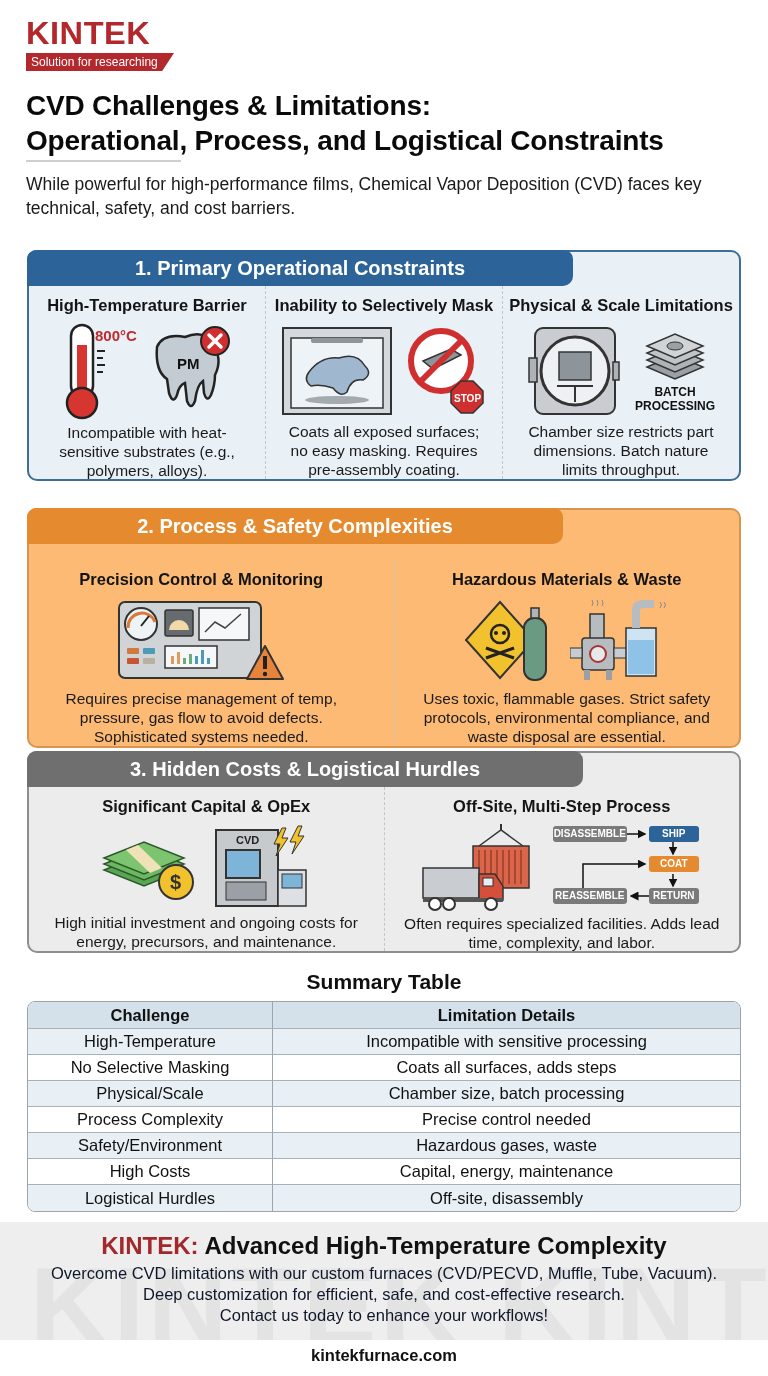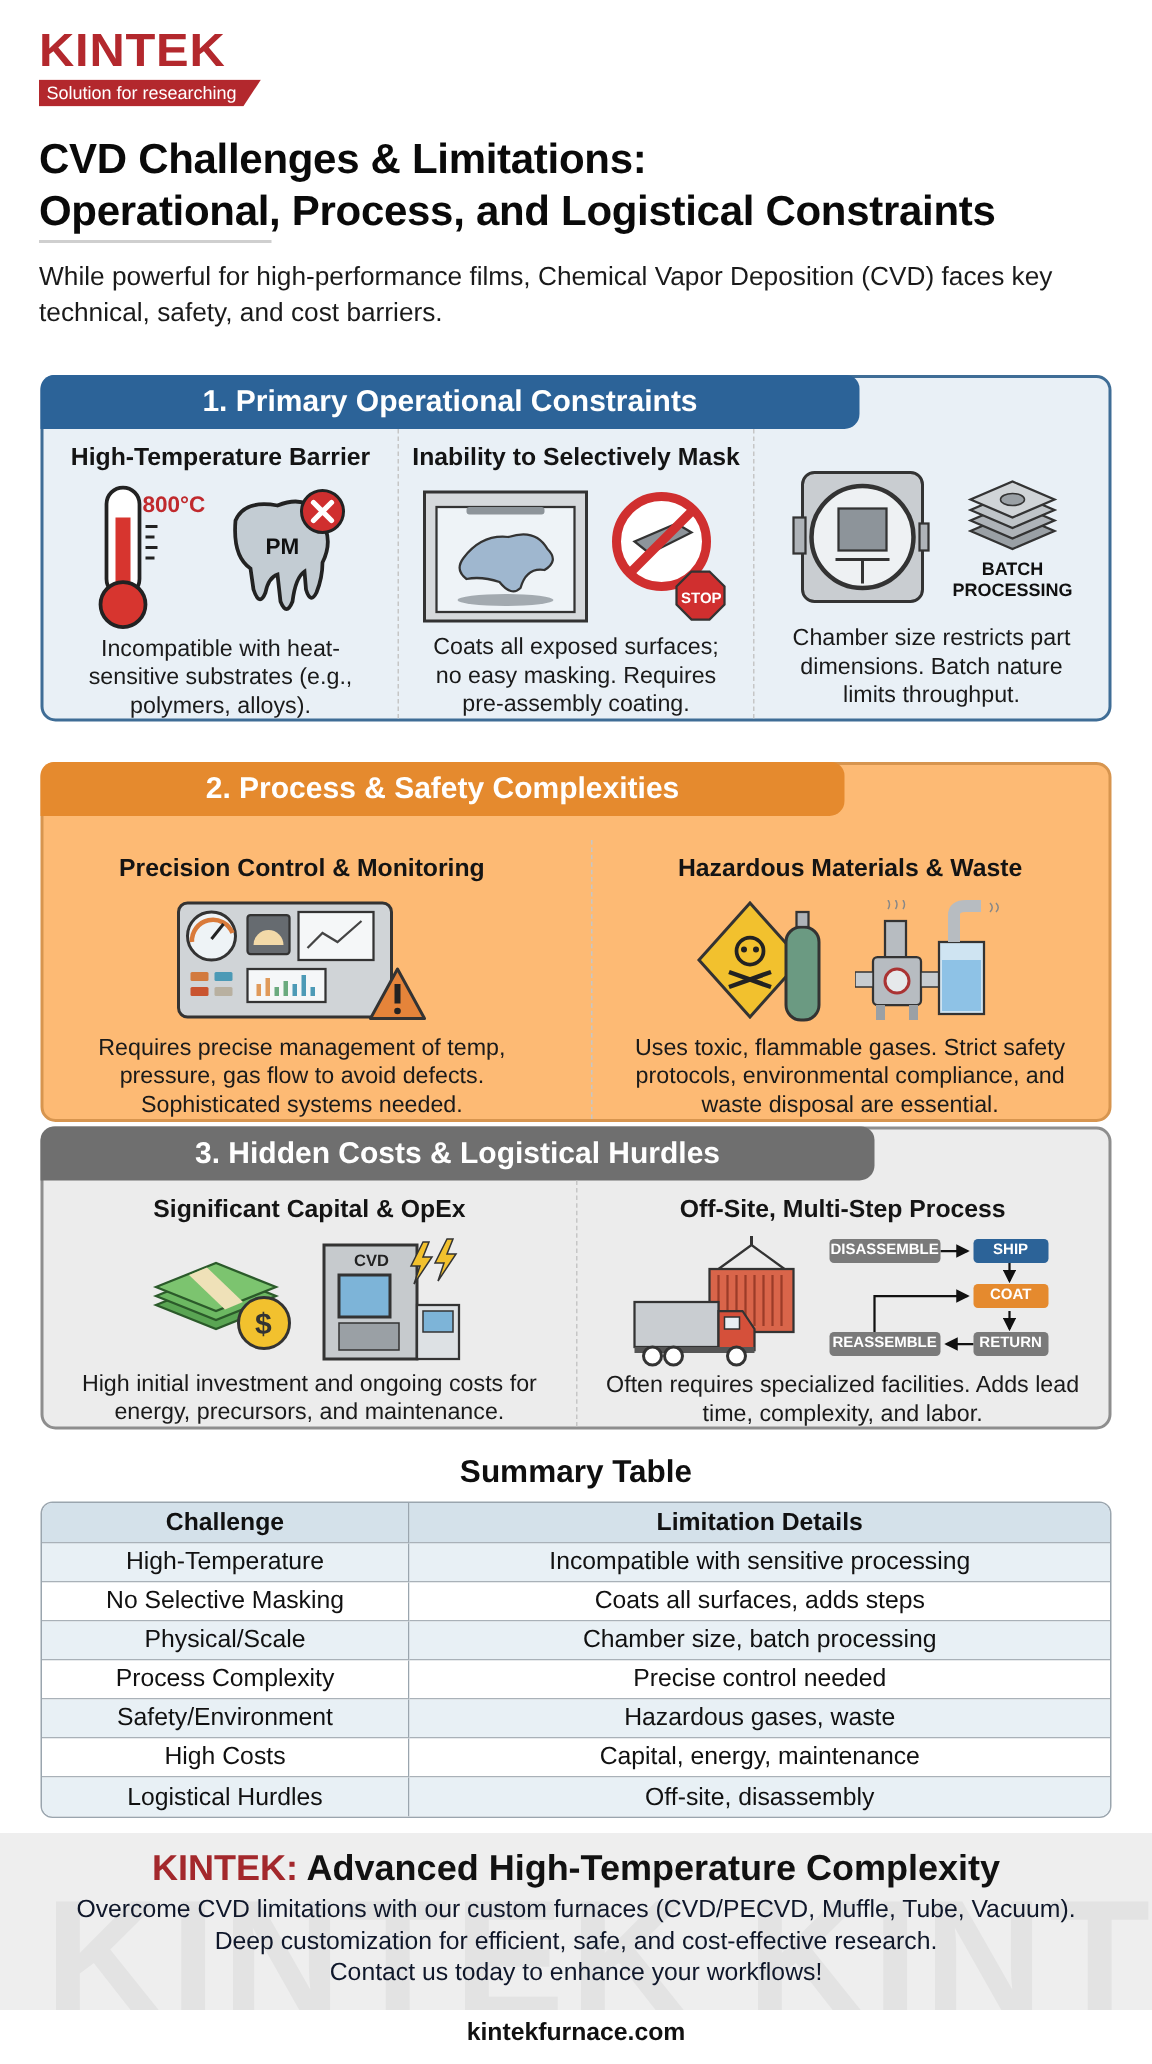--- a/index.html
+++ b/index.html
@@ -110,20 +110,21 @@
           <g>
             <polygon points="56,56 68,56 78,66 78,78 68,88 56,88 46,78 46,66" fill="#d02f2f" stroke="#333" stroke-width="1.5"></polygon>
             <text x="49" y="77" font-size="10" font-weight="bold" fill="#fff" font-family="Liberation Sans, sans-serif">STOP</text>
           </g>
         </svg>
       </div>
       <div class="col-desc" style="width:210px;">Coats all exposed surfaces; no easy masking. Requires pre-assembly coating.</div>
     </div>
 
     <div class="col">
+      <div class="col-title">Physical &amp; Scale Limitations</div>
       <div class="col-icons">
         <svg width="96" height="94" viewBox="0 0 96 94">
           <rect x="8" y="4" width="80" height="86" rx="8" fill="#c9cdd1" stroke="#333" stroke-width="2"></rect>
           <circle cx="48" cy="47" r="34" fill="#eef1f3" stroke="#333" stroke-width="3"></circle>
           <rect x="32" y="28" width="32" height="28" fill="#8d949a" stroke="#333" stroke-width="1.5"></rect>
           <line x1="30" y1="62" x2="66" y2="62" stroke="#333" stroke-width="2"></line>
           <line x1="48" y1="62" x2="48" y2="78" stroke="#333" stroke-width="2"></line>
           <rect x="2" y="34" width="8" height="24" fill="#aeb3b8" stroke="#333" stroke-width="1.5"></rect>
           <rect x="86" y="38" width="6" height="18" fill="#aeb3b8" stroke="#333" stroke-width="1.5"></rect>
         </svg>

